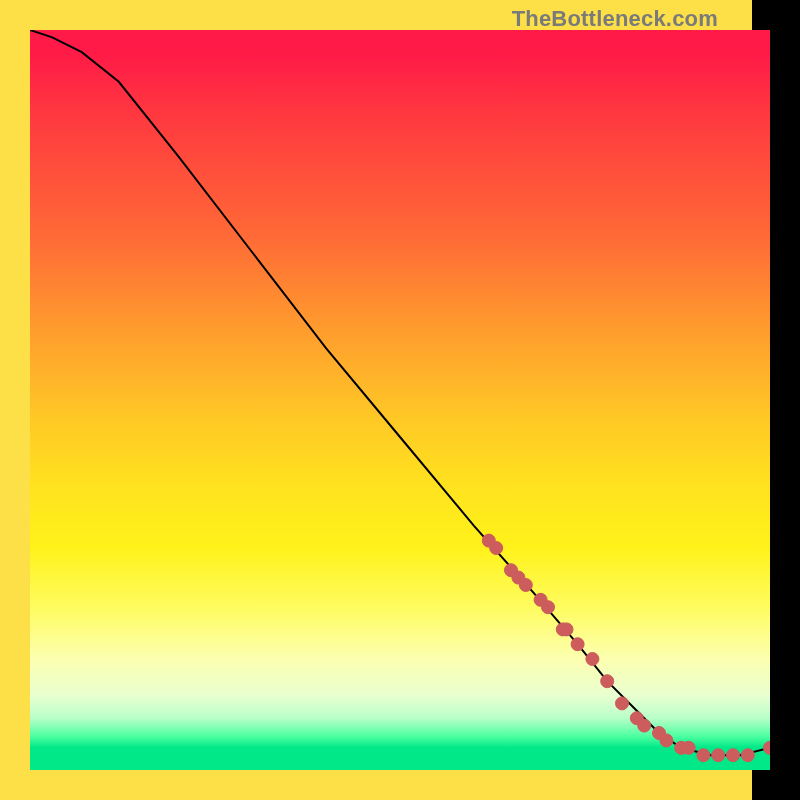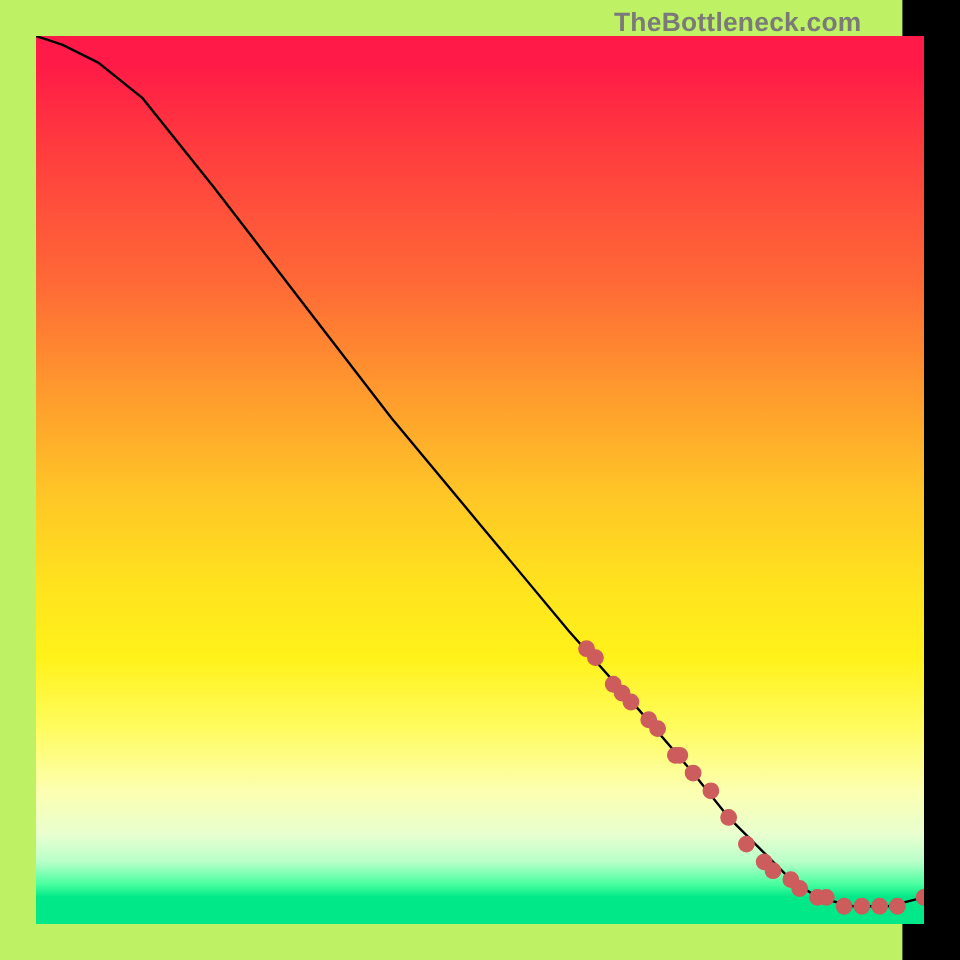--- a/index.html
+++ b/index.html
@@ -8,21 +8,21 @@
     width: 800px;
     height: 800px;
     background: #000;
     overflow: hidden;
     font-family: Arial, Helvetica, sans-serif;
   }
   .stage {
     position: relative;
     width: 752px;
     height: 800px;
-    background: #bef264;
+    background: #fde047;
   }
   .plot {
     position: absolute;
     left: 30px;
     top: 30px;
     width: 740px;
     height: 740px;
     
     background: linear-gradient(
       to bottom,

